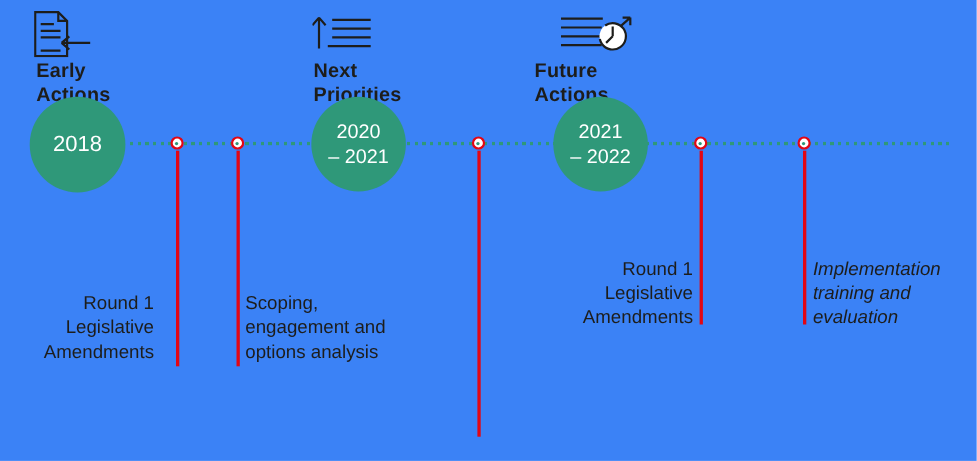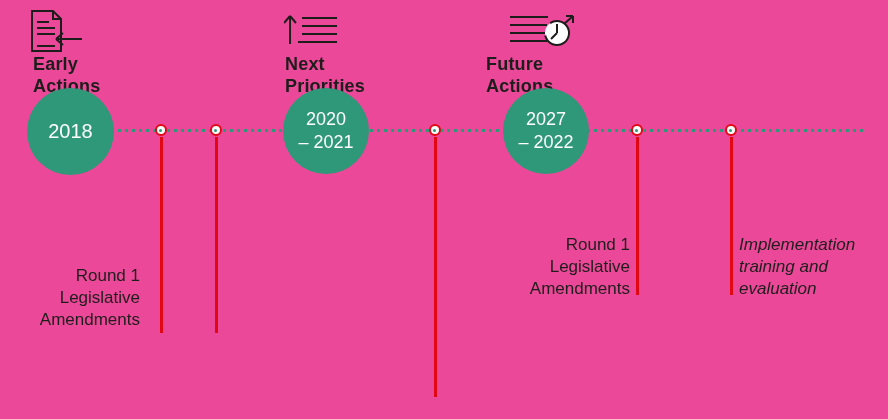--- a/index.html
+++ b/index.html
@@ -2,21 +2,21 @@
 <html style="--green: #2f9879; --red: #e30613; --text: #1d1d1b;"><head>
 <meta charset="utf-8">
 <style>
   :root{
     --green:#2f9879;
     --red:#e30613;
     --text:#1d1d1b;
   }
   html,body{margin:0;padding:0;background:#fff;}
   .canvas{
-    position:relative;width:888px;height:419px;background:#ec4899;overflow:hidden;
+    position:relative;width:888px;height:419px;background:#3b82f6;overflow:hidden;
     font-family:"Liberation Sans",sans-serif;color:var(--text);
   }
   .dotline{
     position:absolute;left:118px;top:129px;width:747px;height:3px;
     background:repeating-linear-gradient(90deg,var(--green) 0 3px,transparent 3px 7px);
   }
   .circle{
     position:absolute;border-radius:50%;background:var(--green);color:#fff;
     display:flex;align-items:center;justify-content:center;text-align:center;
     white-space:pre-line;z-index:2;
@@ -85,21 +85,21 @@
   <div class="micon mi3">
     <svg width="66" height="36" viewBox="0 0 66 36">
       <path d="M1,4 h38 M1,12 h37 M1,20 h36 M1,28 h37"></path>
       <circle cx="48" cy="20" r="12" fill="#fff" stroke-dasharray="61 15" transform="rotate(-125 48 20)"></circle>
       <path d="M48,20 L48,11 M48,20 L42,26"></path>
       <path d="M55,11 L64,3 M64,3 L57,3 M64,3 L64,10"></path>
     </svg>
   </div>
   <div class="mlabel ml3">Future
 Actions</div>
-  <div class="circle c3">2027
+  <div class="circle c3">2021
 – 2022</div>
 
   <div class="marker mk1">
       <span class="tdot"></span>
     </div>
   <div class="marker mk2">
       <span class="tdot"></span>
     </div>
   <div class="marker mk3">
       <span class="tdot"></span>
@@ -113,20 +113,23 @@
 
   <div class="vline vl1"></div>
   <div class="vline vl2"></div>
   <div class="vline vl3"></div>
   <div class="vline vl4"></div>
   <div class="vline vl5"></div>
 
   <div class="etext et1">Round 1
 Legislative
 Amendments</div>
+  <div class="etext et2">Scoping,
+engagement and
+options analysis</div>
   <div class="etext et4">Round 1
 Legislative
 Amendments</div>
   <div class="etext et5">Implementation
 training and
 evaluation</div>
 
 </div>
 
 </body></html>

